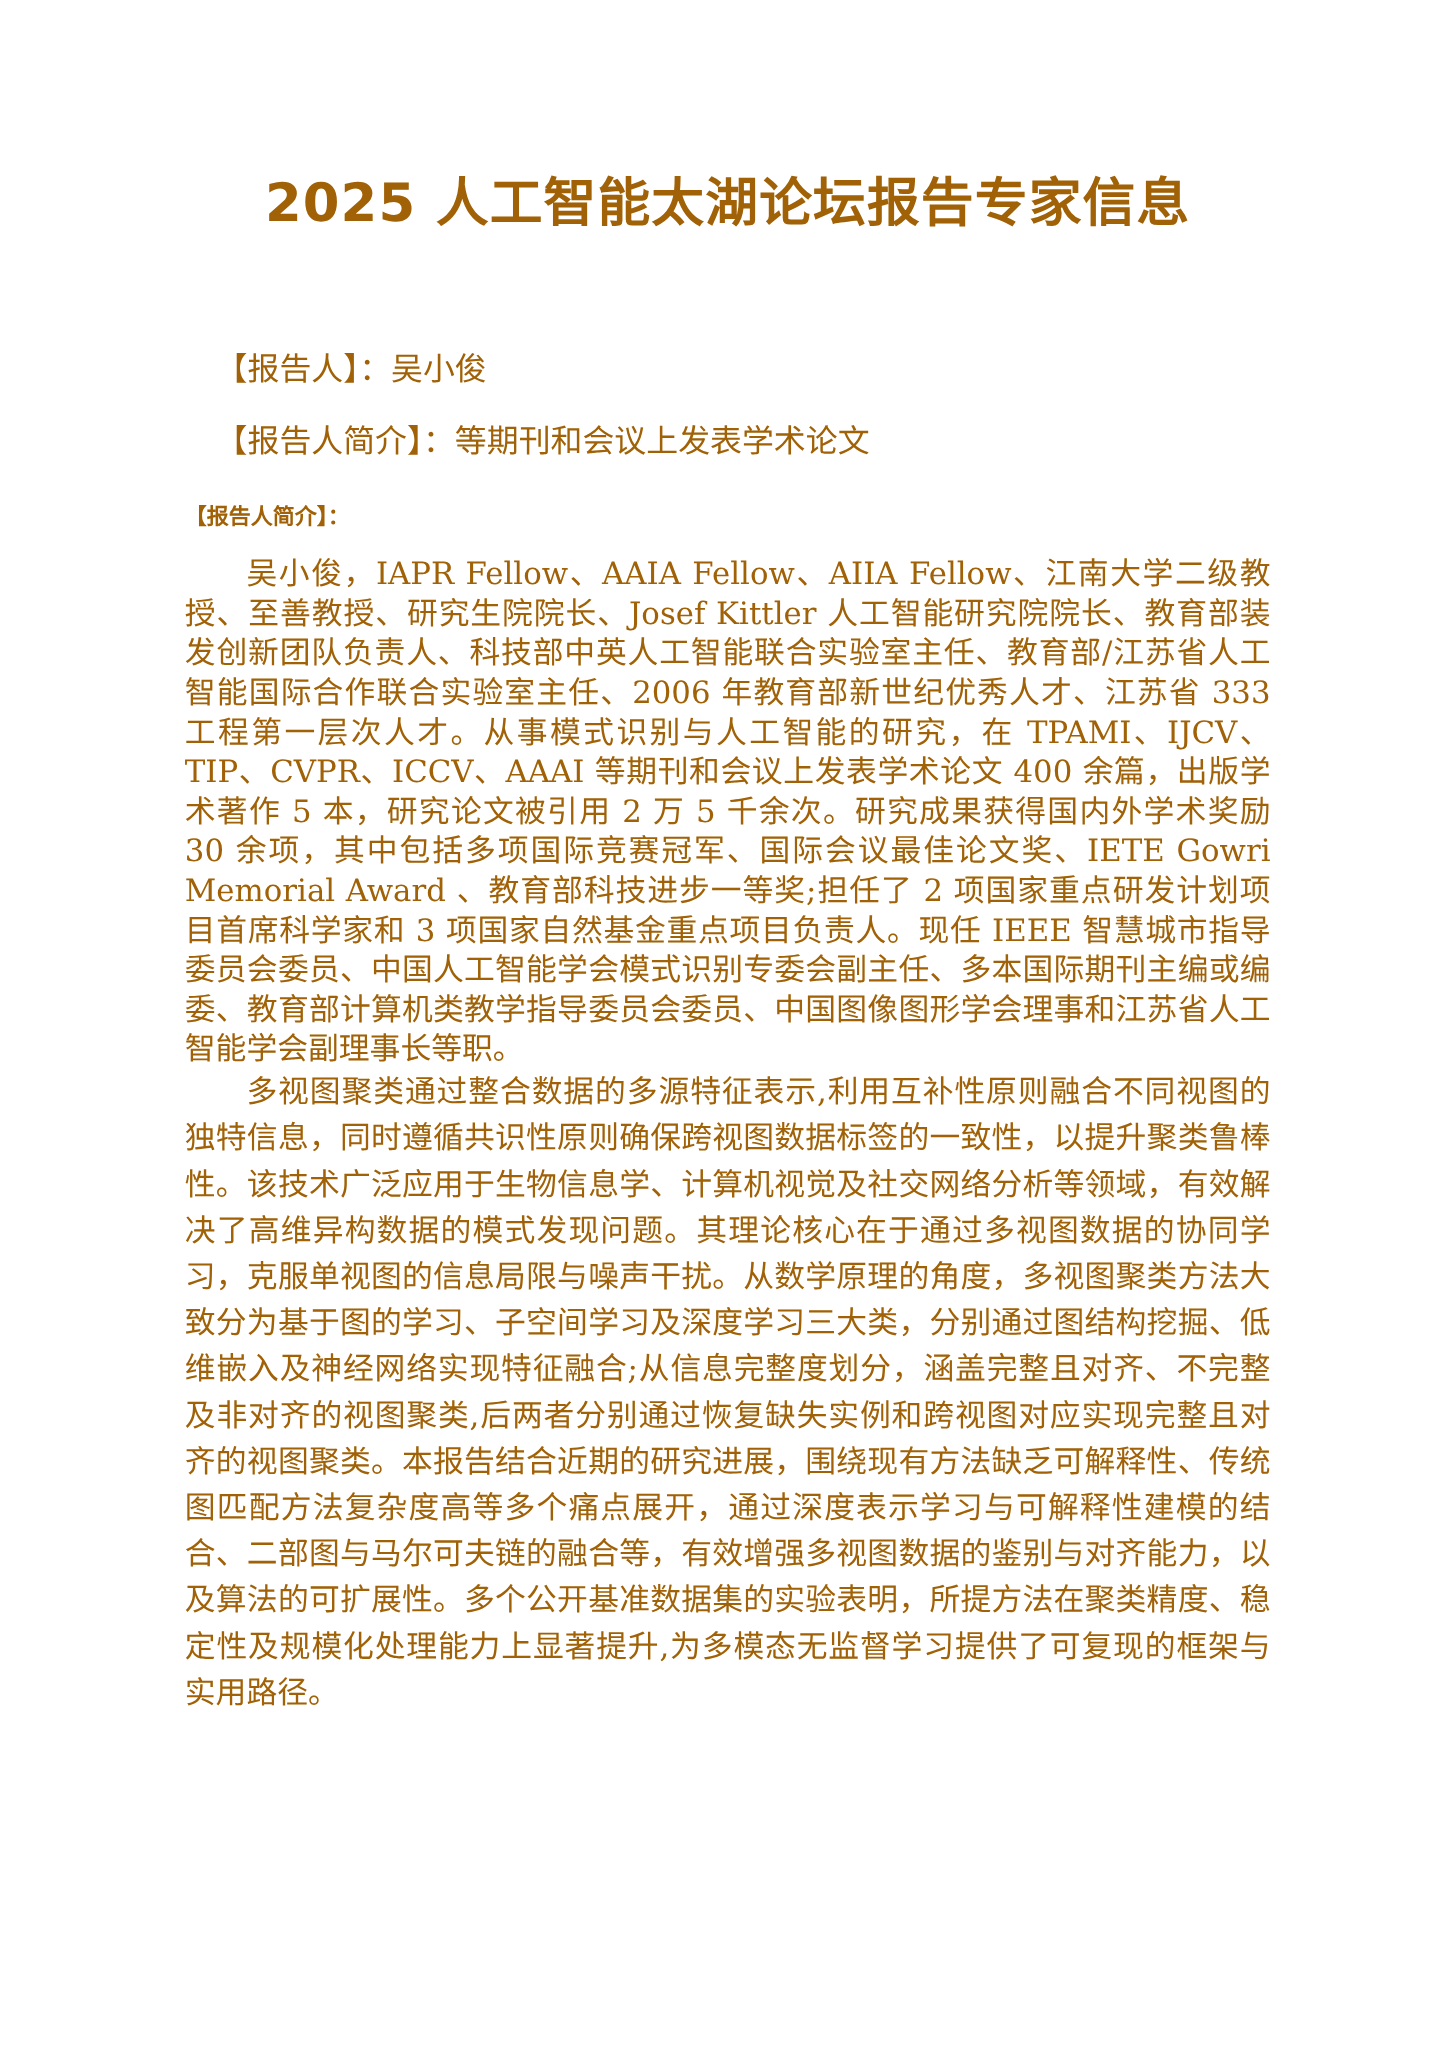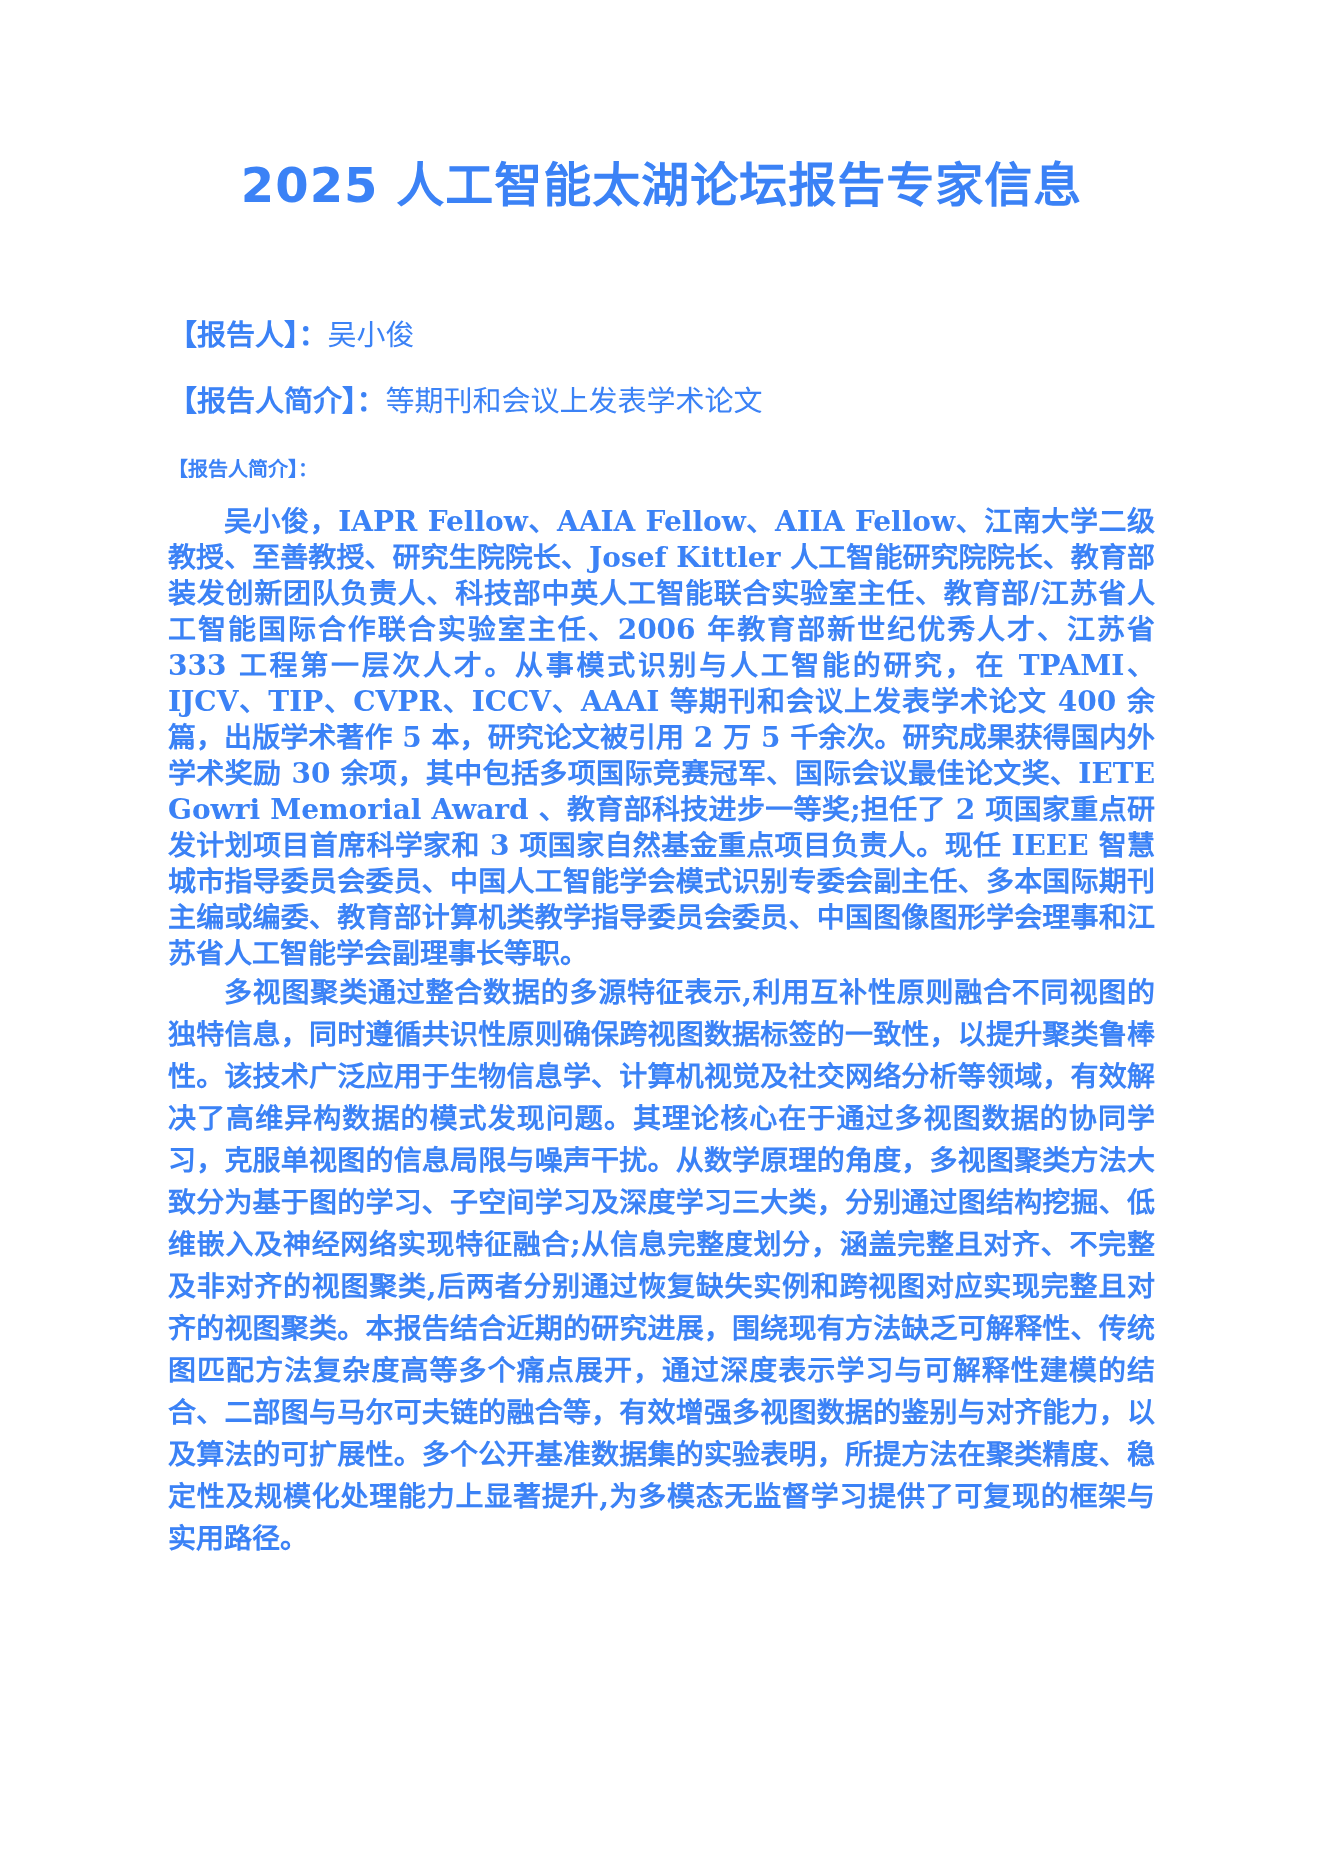--- a/index.html
+++ b/index.html
@@ -6,21 +6,21 @@
     margin: 0;
     padding: 0;
     background: #ffffff;
   }
   .page {
     position: relative;
     width: 1323px;
     height: 1624px;
     box-sizing: border-box;
     background: #ffffff;
-    color: #3b82f6;
+    color: #a16207;
     padding: 150px 168px 0 168px;
     overflow: hidden;
     font-family: "DejaVu Serif", "Liberation Serif", serif;
   }
   .doc-title {
     margin: 0;
     text-align: center;
     font-family: "DejaVu Sans", "Liberation Sans", sans-serif;
     font-weight: bold;
     font-size: 48px;
@@ -28,41 +28,41 @@
     letter-spacing: 1px;
     white-space: nowrap;
   }
   .field {
     font-size: 29px;
     line-height: 42px;
   }
   .field-speaker { margin-top: 94px; }
   .field-topic   { margin-top: 24px; }
   .field .label {
-    font-weight: bold;
+    font-weight: normal;
+    margin-left: 28px;
   }
   .field .value {
     font-weight: normal;
   }
   .section-heading {
     margin: 0;
     font-size: 20px;
     line-height: 42px;
     font-weight: bold;
   }
   .heading-bio      { margin-top: 26px; }
   .heading-abstract { margin-top: 8px; }
   .para {
     margin: 0;
     font-size: 28px;
     text-align: justify;
     text-indent: 56px;
     word-break: normal;
     overflow-wrap: break-word;
-    font-weight: bold;
   }
   .para-bio {
     margin-top: 14px;
     line-height: 36px;
   }
   .para-abstract {
     line-height: 42px;
   }
 </style>
 </head>

